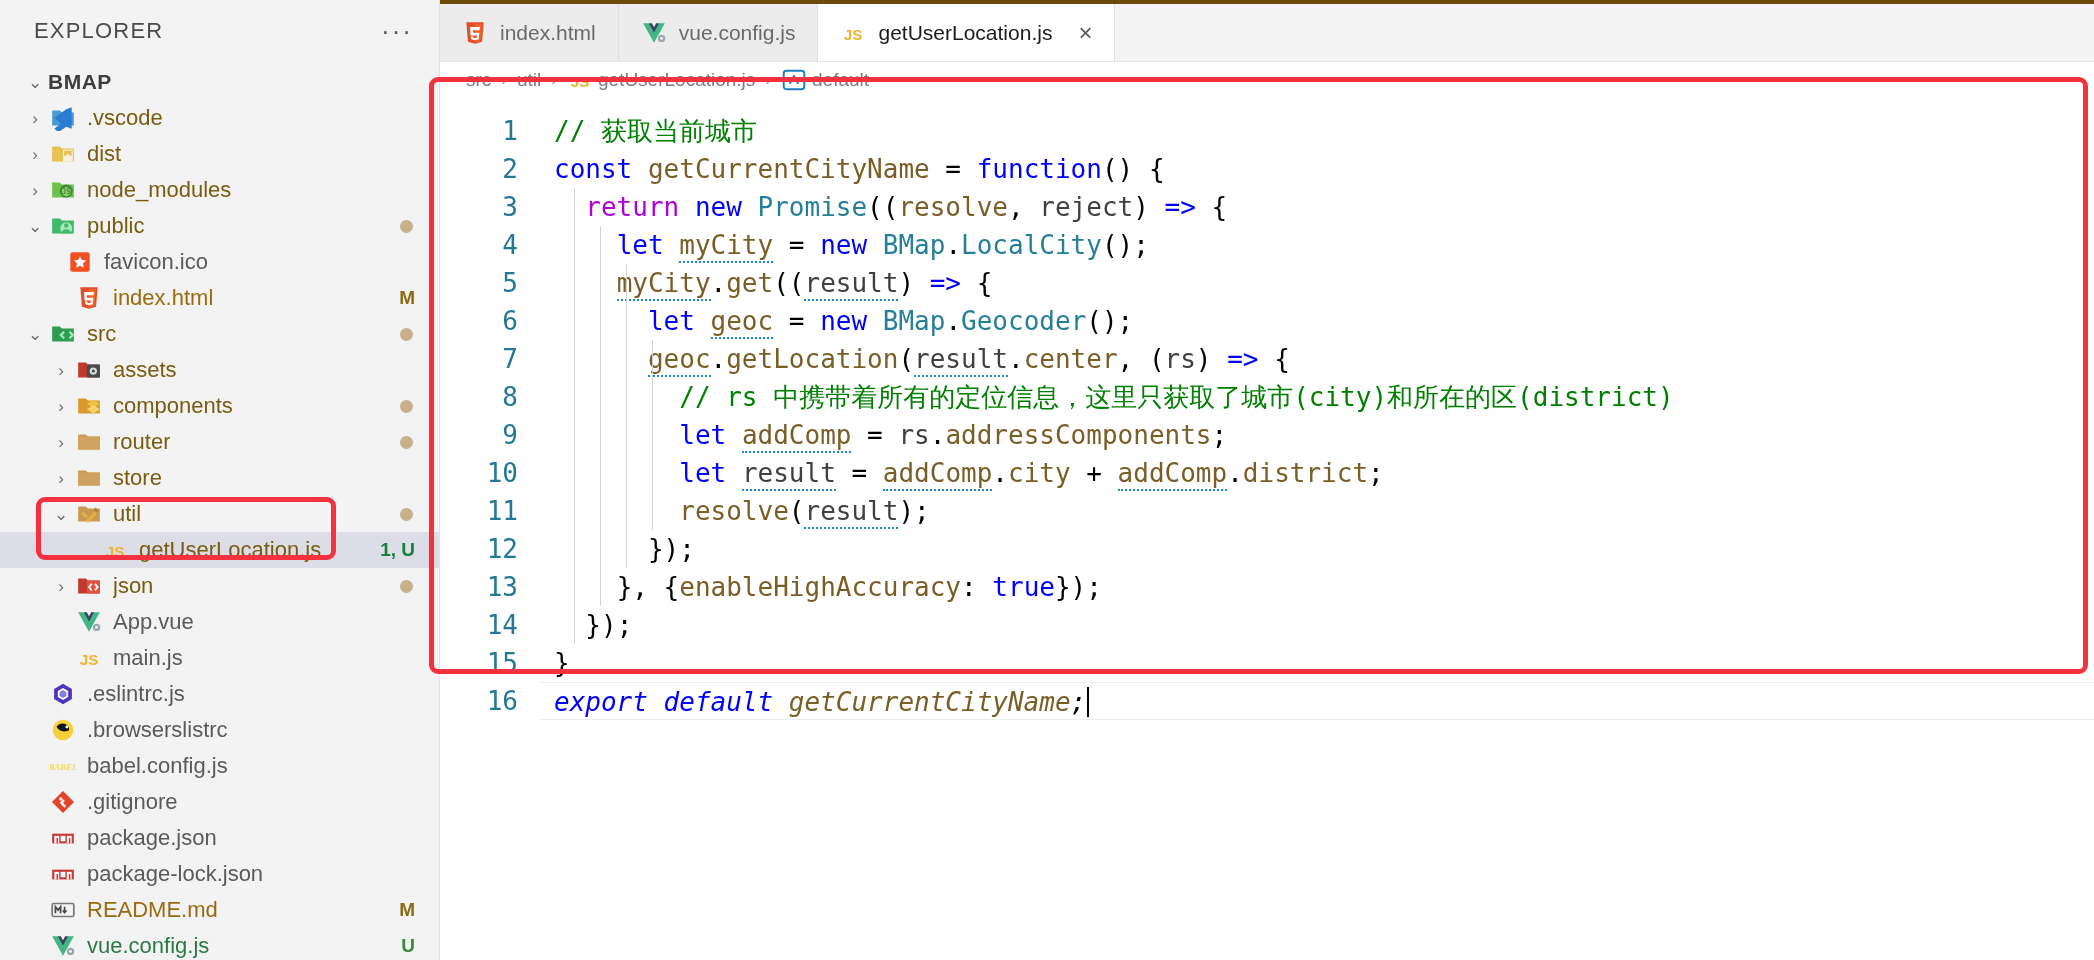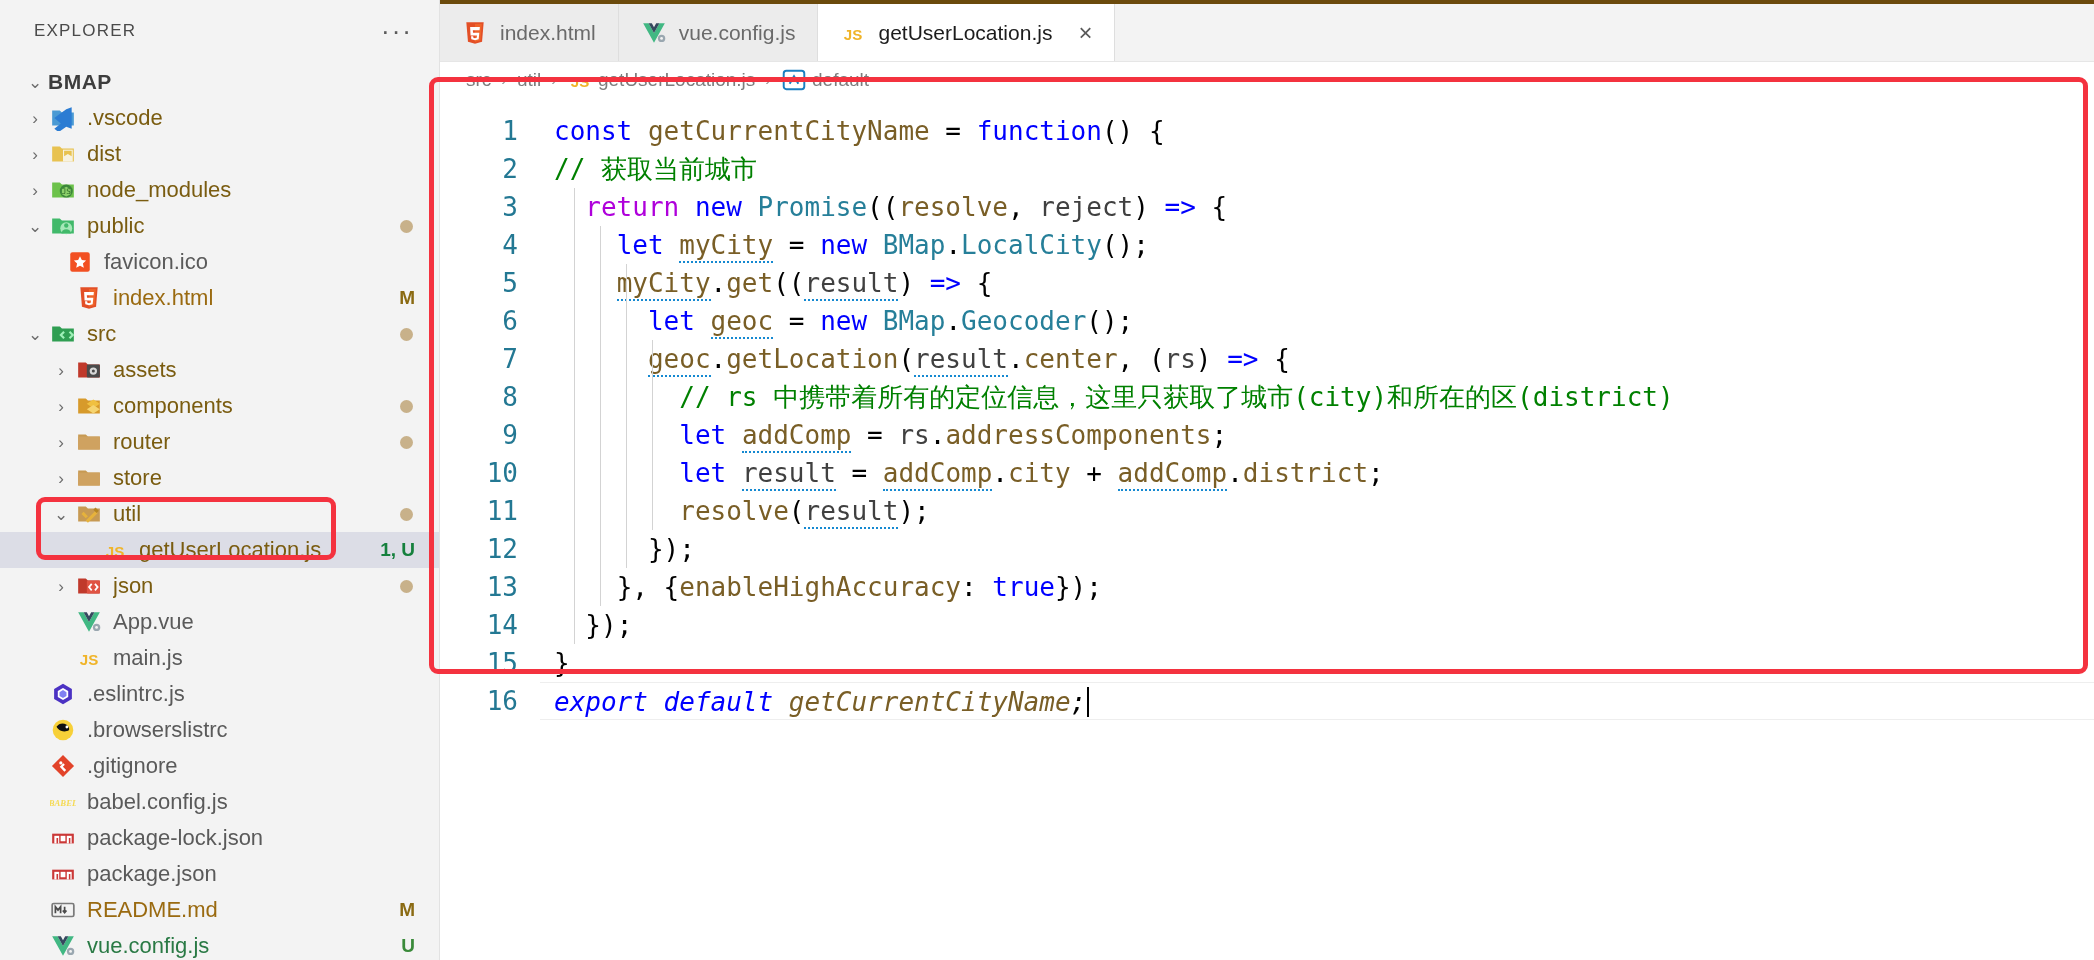--- a/index.html
+++ b/index.html
@@ -17,21 +17,21 @@
     width:440px; flex:0 0 440px; height:960px;
     background:#f3f3f3;
     border-right:1px solid #e2e2e2;
     position:relative;
     overflow:hidden;
   }
   .sb-header {
     height:62px; display:flex; align-items:center;
     padding:0 26px 0 34px; justify-content:space-between;
   }
-  .sb-title { font-size:17px; letter-spacing:1.2px; color:#4a4a4a; font-weight:400; }
+  .sb-title { font-size:22px; letter-spacing:1.2px; color:#4a4a4a; font-weight:400; }
   .sb-dots { color:#5a5a5a; font-size:26px; line-height:10px; letter-spacing:2px; cursor:pointer; }
 
   .tree { padding-top:2px; }
   .row {
     height:36px; display:flex; align-items:center;
     font-size:22px; color:#5a5a5a; white-space:nowrap;
     position:relative; cursor:pointer;
   }
   .row.selected { background:#dcdde6; }
   .row .twisty {
@@ -334,63 +334,63 @@
               <path d="M6 9c2-3 6-4 9-2 2 1.3 3 3 2.6 5-2 1.5-5 1.8-7.5.6C8 11.8 7 10.4 6 9z" fill="#111"></path>
               <circle cx="15.6" cy="9.2" r="1.3" fill="#fff"></circle>
             </svg>
           </span>
           <span class="nm plain-name">.browserslistrc</span>
         </div>
         <div class="row" style="padding-left:22px">
           <span class="twisty"></span>
           <span class="ic">
             <svg class="gi" viewBox="0 0 24 24" xmlns="http://www.w3.org/2000/svg">
+              <text x="12" y="16" font-size="8" font-style="italic" font-weight="bold" fill="#f5da55" text-anchor="middle" font-family="serif">BABEL</text>
+            </svg>
+          </span>
+          <span class="nm plain-name">babel.config.js</span>
+        </div>
+        <div class="row" style="padding-left:22px">
+          <span class="twisty"></span>
+          <span class="ic">
+            <svg class="gi" viewBox="0 0 24 24" xmlns="http://www.w3.org/2000/svg">
               <path d="M12 1.8l10.2 10.2L12 22.2 1.8 12z" fill="#e24329"></path>
               <path d="M9 12.6l3.2-3.2 1.5 1.5-1.8 1.8 3 3-1.6 1.6z" fill="#fff"></path>
               <circle cx="10" cy="9.2" r="1.5" fill="#fff"></circle>
             </svg>
           </span>
           <span class="nm plain-name">.gitignore</span>
-        </div>
-        <div class="row" style="padding-left:22px">
-          <span class="twisty"></span>
-          <span class="ic">
-            <svg class="gi" viewBox="0 0 24 24" xmlns="http://www.w3.org/2000/svg">
-              <text x="12" y="16" font-size="8" font-style="italic" font-weight="bold" fill="#f5da55" text-anchor="middle" font-family="serif">BABEL</text>
-            </svg>
-          </span>
-          <span class="nm plain-name">babel.config.js</span>
         </div>
         <div class="row" style="padding-left:22px">
           <span class="twisty"></span>
           <span class="ic">
             <svg class="gi" viewBox="0 0 24 24" xmlns="http://www.w3.org/2000/svg">
               <rect x="2" y="8" width="20" height="9" fill="#cb3837"></rect>
               <rect x="4" y="10" width="4.5" height="7" fill="#fff"></rect>
               <rect x="6" y="12" width="1.5" height="5" fill="#cb3837"></rect>
               <rect x="9.8" y="10" width="4.4" height="5" fill="#fff"></rect>
               <rect x="15.5" y="10" width="4.5" height="7" fill="#fff"></rect>
               <rect x="17.4" y="12" width="1.4" height="5" fill="#cb3837"></rect>
             </svg>
           </span>
-          <span class="nm plain-name">package-lock.json</span>
+          <span class="nm plain-name">package.json</span>
         </div>
         <div class="row" style="padding-left:22px">
           <span class="twisty"></span>
           <span class="ic">
             <svg class="gi" viewBox="0 0 24 24" xmlns="http://www.w3.org/2000/svg">
               <rect x="2" y="8" width="20" height="9" fill="#cb3837"></rect>
               <rect x="4" y="10" width="4.5" height="7" fill="#fff"></rect>
               <rect x="6" y="12" width="1.5" height="5" fill="#cb3837"></rect>
               <rect x="9.8" y="10" width="4.4" height="5" fill="#fff"></rect>
               <rect x="15.5" y="10" width="4.5" height="7" fill="#fff"></rect>
               <rect x="17.4" y="12" width="1.4" height="5" fill="#cb3837"></rect>
             </svg>
           </span>
-          <span class="nm plain-name">package.json</span>
+          <span class="nm plain-name">package-lock.json</span>
         </div>
         <div class="row" style="padding-left:22px">
           <span class="twisty"></span>
           <span class="ic">
             <svg class="gi" viewBox="0 0 24 24" xmlns="http://www.w3.org/2000/svg">
               <rect x="2" y="6" width="20" height="12" rx="1.5" fill="none" stroke="#7a7a7a" stroke-width="1.6"></rect>
               <path d="M5 15V9l2.4 3L9.8 9v6M13.5 9v4.2M11.8 12.4l1.7 2.1 1.7-2.1" stroke="#4a4a4a" stroke-width="1.6" fill="none"></path>
             </svg>
           </span>
           <span class="nm md-name">README.md</span>
@@ -488,22 +488,22 @@
           <div class="ln">9</div>
           <div class="ln">10</div>
           <div class="ln">11</div>
           <div class="ln">12</div>
           <div class="ln">13</div>
           <div class="ln">14</div>
           <div class="ln">15</div>
           <div class="ln">16</div>
         </div>
       <div class="code" id="code">
+          <div class="cl"><span class="t-cmt">// 获取当前城市</span></div>
           <div class="cl"><span class="t-kw">const</span><span class="t-op"> </span><span class="t-fn">getCurrentCityName</span><span class="t-op"> </span><span class="t-op">=</span><span class="t-op"> </span><span class="t-kw">function</span><span class="t-op">(</span><span class="t-op">)</span><span class="t-op"> </span><span class="t-op">{</span></div>
-          <div class="cl"><span class="t-cmt">// 获取当前城市</span></div>
           <div class="cl"><span class="t-op"> </span><span class="t-op"> </span><span class="t-ctl">return</span><span class="t-op"> </span><span class="t-kw">new</span><span class="t-op"> </span><span class="t-cls">Promise</span><span class="t-op">(</span><span class="t-op">(</span><span class="t-fn">resolve</span><span class="t-op">,</span><span class="t-op"> </span><span class="t-var">reject</span><span class="t-op">)</span><span class="t-op"> </span><span class="t-kw">=&gt;</span><span class="t-op"> </span><span class="t-op">{</span></div>
           <div class="cl"><span class="t-op"> </span><span class="t-op"> </span><span class="t-op"> </span><span class="t-op"> </span><span class="t-kw">let</span><span class="t-op"> </span><span class="t-fn sq">myCity</span><span class="t-op"> </span><span class="t-op">=</span><span class="t-op"> </span><span class="t-kw">new</span><span class="t-op"> </span><span class="t-cls">BMap</span><span class="t-op">.</span><span class="t-cls">LocalCity</span><span class="t-op">(</span><span class="t-op">)</span><span class="t-op">;</span></div>
           <div class="cl"><span class="t-op"> </span><span class="t-op"> </span><span class="t-op"> </span><span class="t-op"> </span><span class="t-fn sq">myCity</span><span class="t-op">.</span><span class="t-fn">get</span><span class="t-op">(</span><span class="t-op">(</span><span class="t-var sq">result</span><span class="t-op">)</span><span class="t-op"> </span><span class="t-kw">=&gt;</span><span class="t-op"> </span><span class="t-op">{</span></div>
           <div class="cl"><span class="t-op"> </span><span class="t-op"> </span><span class="t-op"> </span><span class="t-op"> </span><span class="t-op"> </span><span class="t-op"> </span><span class="t-kw">let</span><span class="t-op"> </span><span class="t-fn sq">geoc</span><span class="t-op"> </span><span class="t-op">=</span><span class="t-op"> </span><span class="t-kw">new</span><span class="t-op"> </span><span class="t-cls">BMap</span><span class="t-op">.</span><span class="t-cls">Geocoder</span><span class="t-op">(</span><span class="t-op">)</span><span class="t-op">;</span></div>
           <div class="cl"><span class="t-op"> </span><span class="t-op"> </span><span class="t-op"> </span><span class="t-op"> </span><span class="t-op"> </span><span class="t-op"> </span><span class="t-fn sq">geoc</span><span class="t-op">.</span><span class="t-fn">getLocation</span><span class="t-op">(</span><span class="t-var sq">result</span><span class="t-op">.</span><span class="t-fn">center</span><span class="t-op">,</span><span class="t-op"> </span><span class="t-op">(</span><span class="t-var">rs</span><span class="t-op">)</span><span class="t-op"> </span><span class="t-kw">=&gt;</span><span class="t-op"> </span><span class="t-op">{</span></div>
           <div class="cl">        <span class="t-cmt">// rs 中携带着所有的定位信息，这里只获取了城市(city)和所在的区(district)</span></div>
           <div class="cl"><span class="t-op"> </span><span class="t-op"> </span><span class="t-op"> </span><span class="t-op"> </span><span class="t-op"> </span><span class="t-op"> </span><span class="t-op"> </span><span class="t-op"> </span><span class="t-kw">let</span><span class="t-op"> </span><span class="t-fn sq">addComp</span><span class="t-op"> </span><span class="t-op">=</span><span class="t-op"> </span><span class="t-var">rs</span><span class="t-op">.</span><span class="t-fn">addressComponents</span><span class="t-op">;</span></div>
           <div class="cl"><span class="t-op"> </span><span class="t-op"> </span><span class="t-op"> </span><span class="t-op"> </span><span class="t-op"> </span><span class="t-op"> </span><span class="t-op"> </span><span class="t-op"> </span><span class="t-kw">let</span><span class="t-op"> </span><span class="t-var sq">result</span><span class="t-op"> </span><span class="t-op">=</span><span class="t-op"> </span><span class="t-fn sq">addComp</span><span class="t-op">.</span><span class="t-fn">city</span><span class="t-op"> </span><span class="t-op">+</span><span class="t-op"> </span><span class="t-fn sq">addComp</span><span class="t-op">.</span><span class="t-fn">district</span><span class="t-op">;</span></div>
           <div class="cl"><span class="t-op"> </span><span class="t-op"> </span><span class="t-op"> </span><span class="t-op"> </span><span class="t-op"> </span><span class="t-op"> </span><span class="t-op"> </span><span class="t-op"> </span><span class="t-fn">resolve</span><span class="t-op">(</span><span class="t-var sq">result</span><span class="t-op">)</span><span class="t-op">;</span></div>
           <div class="cl"><span class="t-op"> </span><span class="t-op"> </span><span class="t-op"> </span><span class="t-op"> </span><span class="t-op"> </span><span class="t-op"> </span><span class="t-op">}</span><span class="t-op">)</span><span class="t-op">;</span></div>

